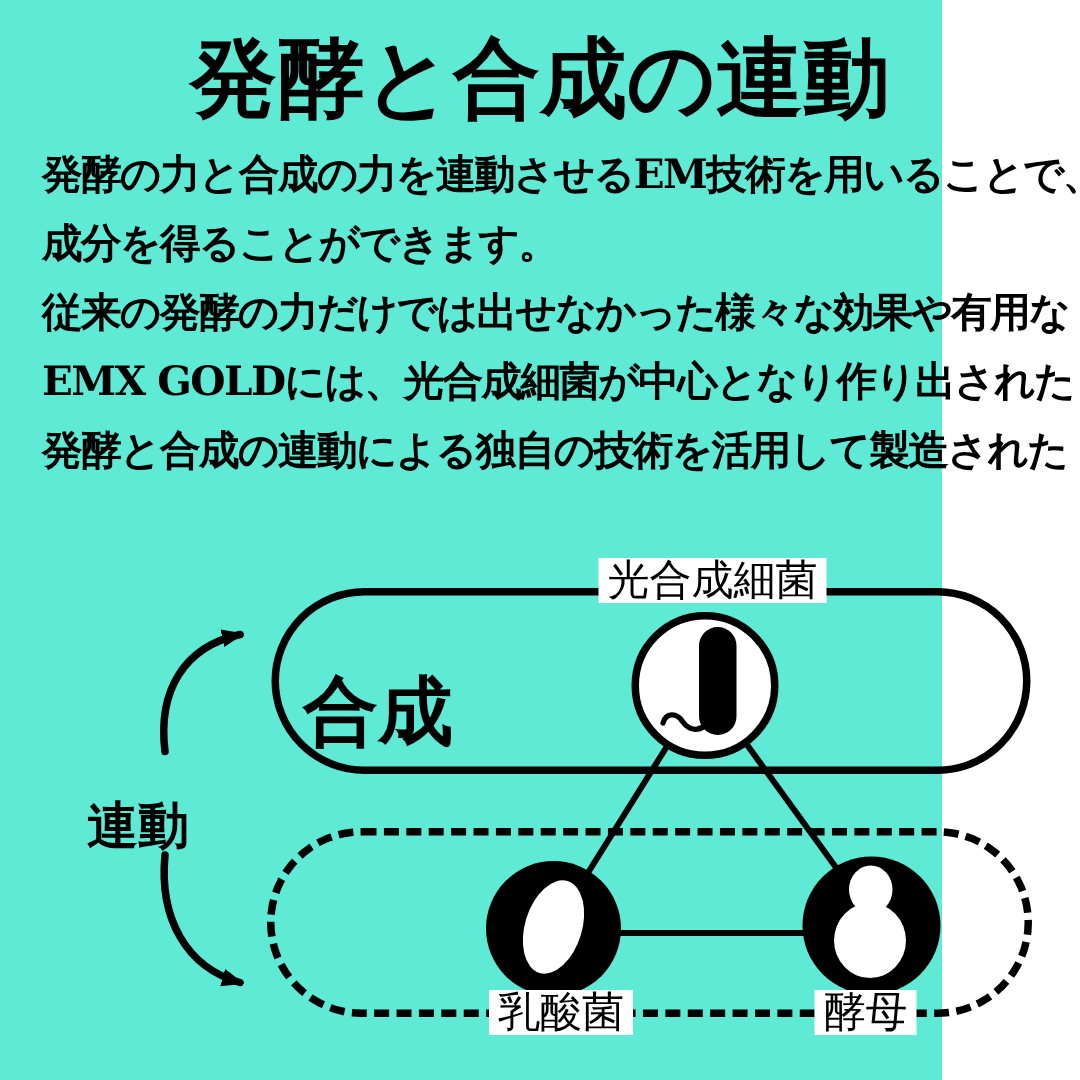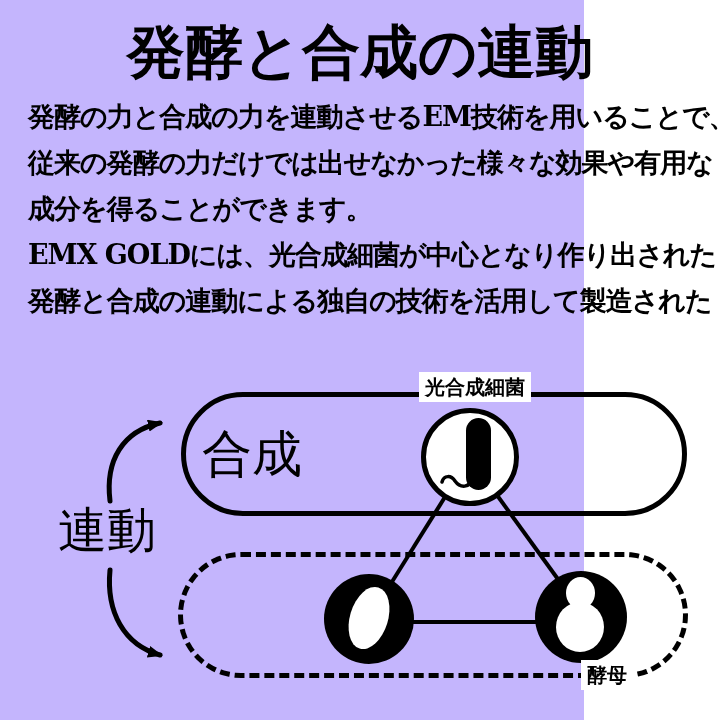--- a/index.html
+++ b/index.html
@@ -4,21 +4,21 @@
 <style>
   html,body{margin:0;padding:0;}
   body{
     width:720px;height:720px;
     background:#fff;
     font-family:"DejaVu Serif","Liberation Serif",serif;
     color:#000;
     overflow:hidden;
     position:relative;
   }
-  .canvas{position:absolute;left:0;top:0;width:584px;height:720px;background:#c4b5fd;}
+  .canvas{position:absolute;left:0;top:0;width:628px;height:720px;background:#5eead4;}
 
   
   .page-title{
     position:absolute;left:0;top:16px;width:720px;
     text-align:center;
     font-size:58px;font-weight:bold;
     letter-spacing:0px;line-height:72px;
     white-space:nowrap;
   }
   .body-text{
@@ -36,36 +36,36 @@
 
   .pill{
     position:absolute;box-sizing:border-box;
     border:5px solid #000;border-radius:64px;
     background:transparent;z-index:2;
   }
   .pill.synthesis{left:181px;top:392px;width:506px;height:124px;}
   .pill.fermentation{left:178px;top:552px;width:510px;height:126px;border-style:dashed;}
 
   .big-label{
-    position:absolute;font-size:50px;font-weight:normal;line-height:52px;
-    white-space:nowrap;z-index:4;
+    position:absolute;font-size:50px;font-weight:bold;line-height:52px;
+    white-space:nowrap;z-index:4;margin-top:20px;
   }
-  .linkage-label{left:58px;top:505px;font-size:49px;}
+  .linkage-label{left:58px;top:505px;font-size:34px;}
   .synthesis-label{left:202px;top:428px;}
   .fermentation-label{left:202px;top:594px;}
 
   .tag-label{
     position:absolute;z-index:4;
-    font-size:20px;font-weight:bold;line-height:30px;
+    font-size:28px;font-weight:normal;line-height:30px;
     background:#fff;padding:0 6px;white-space:nowrap;
     transform:translateX(-50%);
   }
   .psb-label{left:475px;top:372px;}
   .lab-label{left:374px;top:660px;}
-  .yeast-label{left:607px;top:660px;text-align:center;}
+  .yeast-label{left:577px;top:660px;text-align:center;}
 
   
   .psb-circle{
     position:absolute;left:421px;top:408px;width:88px;height:88px;
     box-sizing:content-box;border:5px solid #000;border-radius:50%;
     background:#fff;z-index:3;
   }
   .psb-rod{
     position:absolute;left:40px;top:5px;width:25px;height:72px;
     background:#000;border-radius:13px;
@@ -99,22 +99,22 @@
 </style>
 </head>
 <body>
 
 <div class="canvas">
 
   <div class="page-title">発酵と合成の連動</div>
 
   <div class="body-text">
     <div class="line">発酵の力と合成の力を連動させるEM技術を用いることで、</div>
+    <div class="line">成分を得ることができます。</div>
     <div class="line">従来の発酵の力だけでは出せなかった様々な効果や有用な</div>
-    <div class="line">成分を得ることができます。</div>
     <div class="line">EMX GOLDには、光合成細菌が中心となり作り出された</div>
     <div class="line">発酵と合成の連動による独自の技術を活用して製造された</div>
   </div>
 
   <svg class="connectors" viewBox="0 0 720 720" xmlns="http://www.w3.org/2000/svg">
     <defs>
       <marker id="ah" markerWidth="18" markerHeight="14" refX="12" refY="6" orient="auto" markerUnits="userSpaceOnUse">
         <path d="M0,0 L15,6 L0,12 Z" fill="#000"></path>
       </marker>
     </defs>
@@ -136,20 +136,21 @@
     <svg class="psb-flagellum" viewBox="0 0 88 88">
       <path d="M47,64 C44,76 34,75 29,68 C25,62 18,62 16,69" fill="none" stroke="#000" stroke-width="3.5" stroke-linecap="round"></path>
     </svg>
   </div>
 
   <div class="pill fermentation"></div>
 
   <div class="lab-circle">
     <div class="lab-hole"></div>
   </div>
+  <div class="tag-label lab-label">乳酸菌</div>
 
   <div class="yeast-circle">
     <div class="yeast-body"></div>
     <div class="yeast-bud"></div>
   </div>
   <div class="tag-label yeast-label">酵母</div>
 
   <div class="big-label linkage-label">連動</div>
 
 </div>

